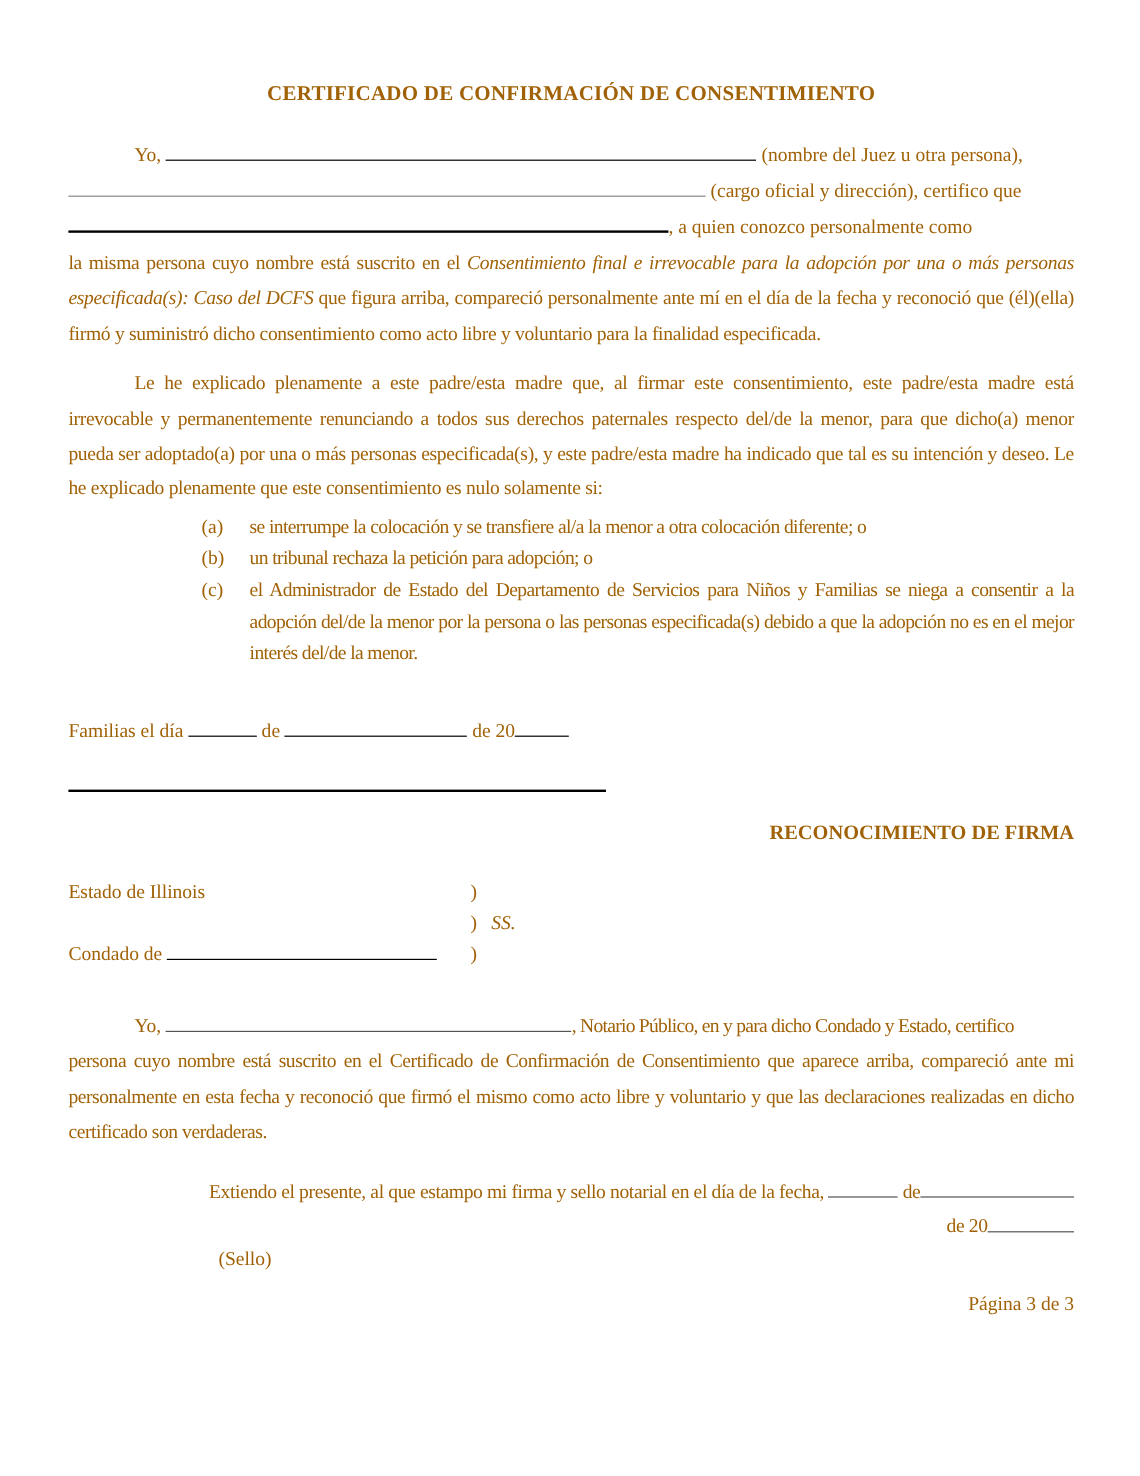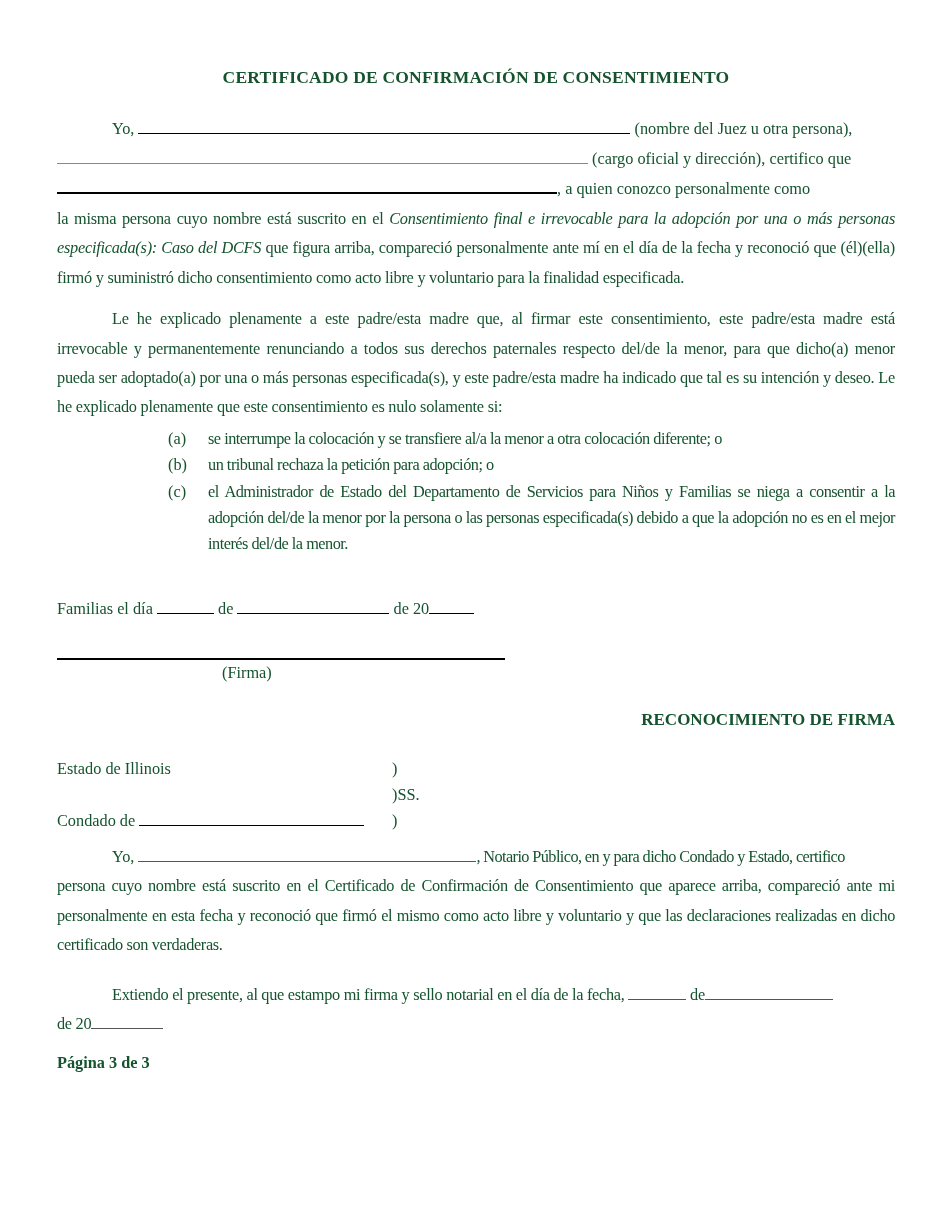--- a/index.html
+++ b/index.html
@@ -3,21 +3,21 @@
 <meta charset="utf-8">
 <style>
   html,body{margin:0;padding:0;background:#fff;}
   .page{
     position:relative;
     width:950px;height:1230px;
     box-sizing:border-box;
     padding:66px 55px 0 57px;
     overflow:hidden;
     background:#fff;
-    color:#14532d;
+    color:#a16207;
     font-family:"Liberation Serif","DejaVu Serif",serif;
     font-size:16.3px;
   }
   .title{
     text-align:center;font-weight:bold;font-size:17.5px;
     letter-spacing:.2px;line-height:22px;
   }
   .fline{line-height:30px;white-space:nowrap;}
   .fline.first{margin-top:26px;}
   .bl{display:inline-block;height:13px;vertical-align:baseline;border-bottom:1px solid #000;}
@@ -32,31 +32,31 @@
   .list-item{display:flex;line-height:26.4px;}
   .list-marker{width:40px;flex:none;}
   .list-text{flex:1;text-align:justify;letter-spacing:-0.5px;}
   .dated{margin-top:36px;line-height:30px;white-space:nowrap;}
   .sig-rule{margin-top:34px;width:448px;height:0;border-bottom:2px solid #000;}
   .sig-label{margin-left:165px;line-height:26px;}
   .heading2{margin-top:22px;text-align:right;font-weight:bold;font-size:17px;line-height:24px;}
   .ssblock{margin-top:24px;}
   .ssrow{display:flex;line-height:26px;align-items:flex-end;}
   .sscell{width:335px;flex:none;white-space:nowrap;}
-  .ss-after{margin-left:0;}
+  .ss-after{margin-left:12px;font-style:italic;}
   .ackline{line-height:29.4px;white-space:nowrap;}
-  .ackline.first{margin-top:8px;font-family:Liberation Serif, serif;}
+  .ackline.first{margin-top:32px;font-family:Liberation Serif, serif;}
   .cond{letter-spacing:-0.6px;}
   .ackbody{text-align:justify;line-height:29.4px;letter-spacing:-0.35px;}
-  .extend{margin-top:20px;line-height:29.4px;letter-spacing:-0.3px;}
+  .extend{margin-top:20px;line-height:29.4px;letter-spacing:-0.3px;text-align:right;}
   .extline{white-space:nowrap;}
   .notline{margin-top:36px;line-height:30px;white-space:nowrap;}
   .bl.notsig{border-bottom:2px solid #777;}
   .seal-label{margin-left:125px;line-height:26px;}
-  .footer{margin-top:14px;line-height:22px;font-weight:bold;}
+  .footer{margin-top:14px;text-align:right;line-height:22px;}
 </style>
 </head>
 <body>
 
 <div class="page">
 
   <div class="title">CERTIFICADO DE CONFIRMACIÓN DE CONSENTIMIENTO</div>
 
   <div class="fline first"><span class="indent"></span><span>Yo,</span> <span class="bl" style="width:492px"></span> <span>(nombre del Juez u otra persona),</span></div>
 
@@ -79,21 +79,20 @@
     </div>
     <div class="list-item">
       <span class="list-marker">(c)</span>
       <span class="list-text">el Administrador de Estado del Departamento de Servicios para Niños y Familias se niega a consentir a la adopción del/de la menor por la persona o las personas especificada(s) debido a que la adopción no es en el mejor interés del/de la menor.</span>
     </div>
   </div>
 
   <div class="dated"><span>Familias el día</span> <span class="bl" style="width:57px"></span> <span>de</span> <span class="bl" style="width:152px"></span> <span>de 20</span><span class="bl" style="width:45px"></span></div>
 
   <div class="sig-rule"></div>
-  <div class="sig-label">(Firma)</div>
 
   <div class="heading2">RECONOCIMIENTO DE FIRMA</div>
 
   <div class="ssblock">
     <div class="ssrow">
       <span class="sscell">Estado de Illinois</span>
       <span>)</span>
     </div>
     <div class="ssrow">
       <span class="sscell"></span>
@@ -109,16 +108,17 @@
   <div class="ackline first"><span class="indent"></span><span>Yo,</span> <span class="bl grayish" style="width:338px"></span><span class="cond">, Notario Público, en y para dicho Condado y Estado, certifico</span></div>
 
 
   <div class="ackbody">persona cuyo nombre está suscrito en el Certificado de Confirmación de Consentimiento que aparece arriba, compareció ante mi personalmente en esta fecha y reconoció que firmó el mismo como acto libre y voluntario y que las declaraciones realizadas en dicho certificado son verdaderas.</div>
 
   <div class="extend">
     <div class="extline"><span class="indent"></span><span>Extiendo el presente, al que estampo mi firma y sello notarial en el día de la fecha,</span> <span class="bl grayish" style="width:58px"></span> <span>de</span><span class="bl grayish" style="width:128px"></span></div>
     <div class="extline"><span>de 20</span><span class="bl grayish" style="width:72px"></span></div>
   </div>
 
+  <div class="seal-label">(Sello)</div>
 
   <div class="footer">Página 3 de 3</div>
 
 </div>
 
 </body></html>

